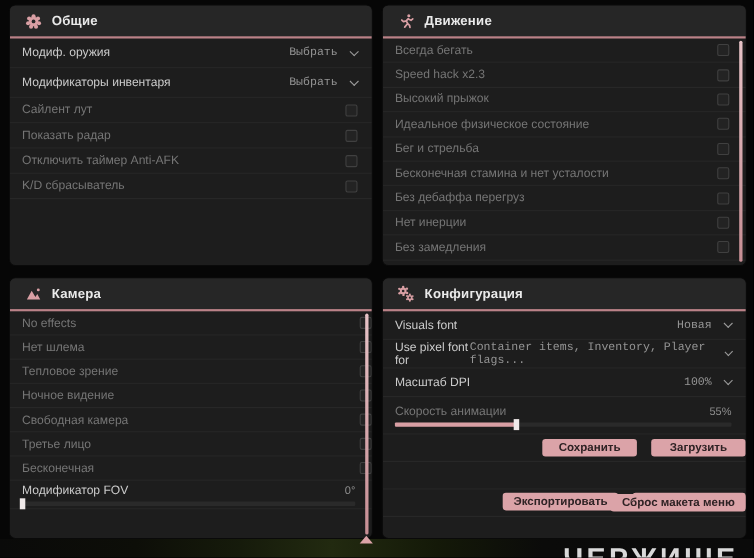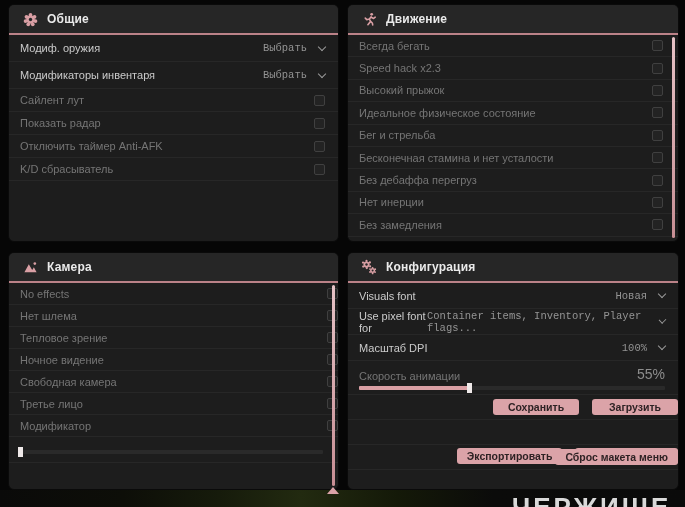--- a/index.html
+++ b/index.html
@@ -40,21 +40,21 @@
   .panel-body{position:relative;height:calc(100% - 30px);overflow:hidden;}
   
   .row{
     display:flex;align-items:center;box-sizing:border-box;
     padding:0 13px 0 11px;border-bottom:1px solid #272727;
   }
   .row-slider{flex-direction:column;align-items:stretch;justify-content:center;}
   .row-top{display:flex;align-items:flex-end;}
   .row-label{font-size:11px;color:#cbcbcb;}
   .row.dim .row-label{color:#757575;}
-  .row-value{margin-left:auto;font-size:14px;color:#8d8d8d;}
+  .row-value{margin-left:auto;font-size:10px;color:#8d8d8d;}
   .sp{flex:1;}
   .dd{display:flex;align-items:center;gap:12px;cursor:pointer;font-family:Liberation Mono, monospace;}
   .dd-value{font-size:10.5px;color:#949494;}
   .chev{
     width:5px;height:5px;border-right:1.5px solid #9a9a9a;border-bottom:1.5px solid #9a9a9a;
     transform:rotate(45deg);margin-top:-3px;
   }
   .checkbox{
     width:11px;height:11px;box-sizing:border-box;border:1px solid #404040;
     border-radius:2px;background:#232323;cursor:pointer;
@@ -254,25 +254,29 @@
             <span class="row-label">Свободная камера</span>
             <span class="sp"></span>
             <span class="checkbox"></span>
           </div>
           <div class="row row-cb dim">
             <span class="row-label">Третье лицо</span>
             <span class="sp"></span>
             <span class="checkbox"></span>
           </div>
           <div class="row row-cb dim">
-            <span class="row-label">Модификатор</span>
+            <span class="row-label">Бесконечная</span>
             <span class="sp"></span>
             <span class="checkbox"></span>
           </div>
           <div class="row row-slider">
+            <div class="row-top">
+              <span class="row-label">Модификатор FOV</span>
+              <span class="row-value">0°</span>
+            </div>
             <div class="slider">
               <div class="slider-fill" style="width:0%"></div>
               <div class="slider-handle" style="left:0%"></div>
             </div>
           </div>
         </div>
     <div class="scrollbar"></div>
       </div>
   </div>
 

